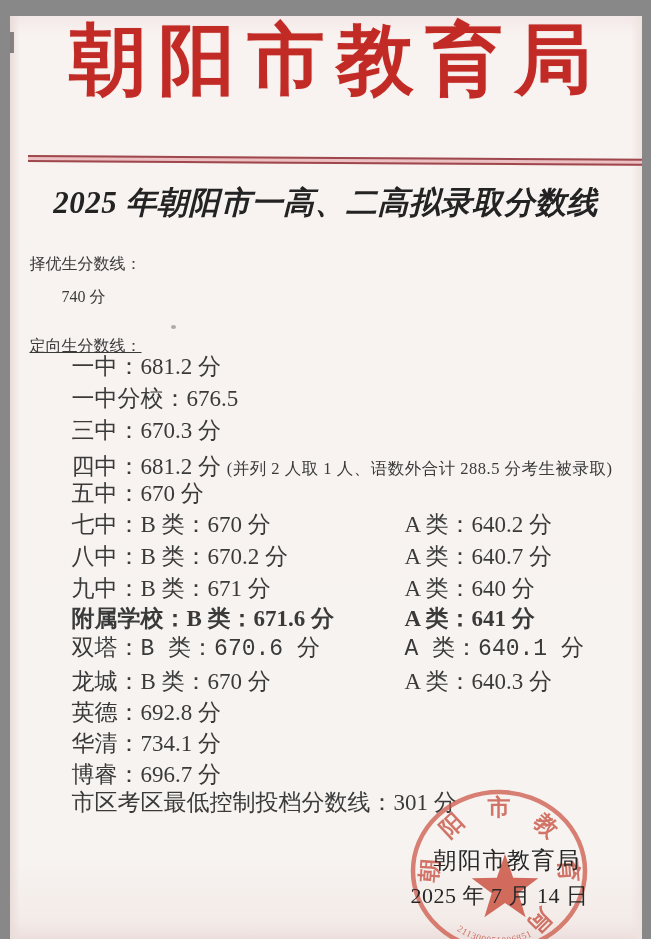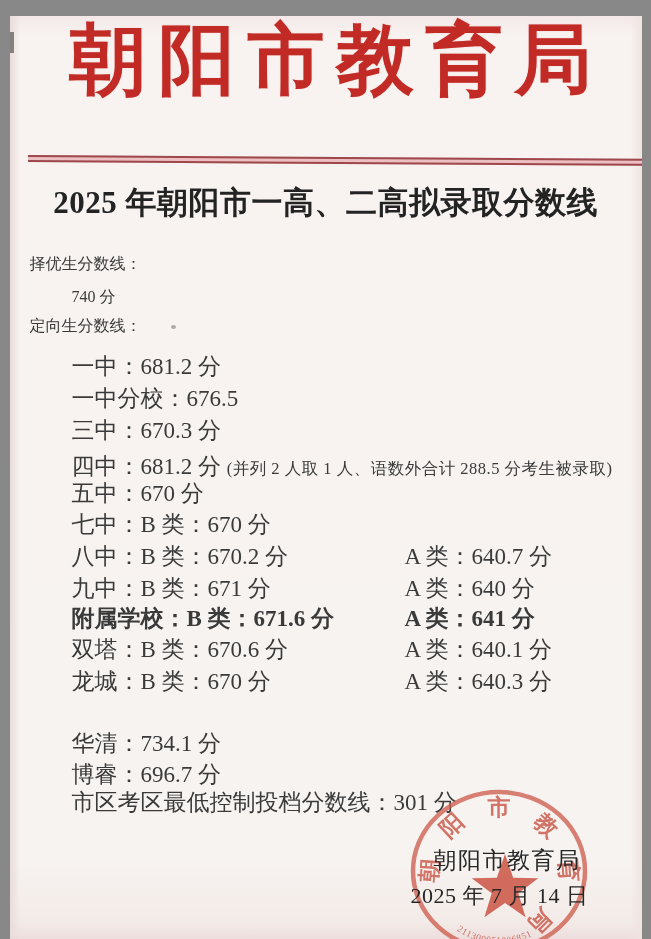--- a/index.html
+++ b/index.html
@@ -34,34 +34,34 @@
   }
   .rule{
     position:absolute;top:139px;left:18px;width:640px;height:3px;
     border-top:2px solid #9e484d;border-bottom:2px solid #9e484d;
     background:#ecc0c2;
     transform:rotate(0.35deg);transform-origin:left center;
   }
   .doc-title{
     position:absolute;top:166px;left:0;width:100%;
     text-align:center;
-    font-size:31px;font-weight:bold;color:#232323;letter-spacing:.5px;
+    font-size:31px;font-weight:bold;color:#232323;letter-spacing:.5px;font-style:italic;
   }
   .bodytext{position:absolute;font-size:16px;color:#3a3a3a;line-height:1;white-space:nowrap;}
   .lvl0{left:20px;}
-  .lvl1{left:62px;}
+  .lvl1{left:52px;}
   .merit-label{top:240px;}
   .merit-value{top:273px;}
-  .directed-label{top:302px;}
+  .directed-label{top:322px;text-decoration:underline;}
   .row{position:absolute;left:62px;right:0;font-size:23px;color:#3a3a3a;line-height:1;white-space:nowrap;}
   .row .colR{position:absolute;left:333px;top:0;}
   .note{font-size:16.5px;letter-spacing:.5px;}
   .r0{top:339px;}  .r1{top:371px;}  .r2{top:403px;}  .r3{top:439px;}
   .r4{top:466px;}  .r5{top:497px;}  .r6{top:529px;}  .r7{top:561px;}
-  .r8{top:591px;font-weight:bold;}  .r9{top:622px;}  .r10{top:654px;} .r11{top:685px;}
+  .r8{top:591px;font-weight:bold;}  .r9{top:622px;font-family:Liberation Mono, monospace;}  .r10{top:654px;} .r11{top:685px;}
   .r12{top:716px;} .r13{top:747px;} .r14{top:775px;}
   .footer-org{
     position:absolute;top:829px;left:424px;z-index:2;
     font-size:23px;color:#262626;letter-spacing:1.5px;white-space:nowrap;
   }
   .footer-date{
     position:absolute;top:865px;left:401px;z-index:2;
     font-size:22px;color:#262626;letter-spacing:.5px;white-space:nowrap;text-align:center;
   }
   .seal{position:absolute;left:398px;top:771px;width:182px;height:168px;z-index:1;opacity:.88;}
@@ -84,27 +84,28 @@
   <div class="bodytext lvl0 merit-label">择优生分数线：</div>
   <div class="bodytext lvl1 merit-value">740 分</div>
   <div class="bodytext lvl0 directed-label">定向生分数线：</div>
 
   <div class="row r0"><span>一中：681.2 分</span></div>
   <div class="row r1"><span>一中分校：676.5</span></div>
   <div class="row r2"><span>三中：670.3 分</span></div>
   <div class="row r3"><span>四中：681.2 分</span> <span class="note">(并列 2 人取 1 人、语数外合计 288.5 分考生被录取)</span></div>
   <div class="row r4"><span>五中：670 分</span></div>
 
-  <div class="row r5"><span>七中：B 类：670 分</span></div>
+  <div class="row r5"><span>七中：B 类：670 分</span><span class="colR">A 类：640.2 分</span></div>
   <div class="row r6"><span>八中：B 类：670.2 分</span><span class="colR">A 类：640.7 分</span></div>
   <div class="row r7"><span>九中：B 类：671 分</span><span class="colR">A 类：640 分</span></div>
   <div class="row r8"><span>附属学校：B 类：671.6 分</span><span class="colR">A 类：641 分</span></div>
   <div class="row r9"><span>双塔：B 类：670.6 分</span><span class="colR">A 类：640.1 分</span></div>
   <div class="row r10"><span>龙城：B 类：670 分</span><span class="colR">A 类：640.3 分</span></div>
 
+  <div class="row r11"><span>英德：692.8 分</span></div>
   <div class="row r12"><span>华清：734.1 分</span></div>
   <div class="row r13"><span>博睿：696.7 分</span></div>
   <div class="row r14"><span>市区考区最低控制投档分数线：301 分</span></div>
 
   <svg class="seal" viewBox="0 0 182 168" xmlns="http://www.w3.org/2000/svg">
     <ellipse cx="91" cy="84" rx="86" ry="79" fill="none" stroke="#cd5848" stroke-width="4.5" opacity="0.85"></ellipse>
     <polygon opacity="0.9" fill="#c84836" points="97,67 105.2,90.7 130.3,91.2 110.3,106.3 117.6,130.3 97,116 76.4,130.3 83.7,106.3 63.7,91.2 88.8,90.7"></polygon>
     <g font-size="23" font-weight="bold" fill="#c75343" opacity="0.9" text-anchor="middle">
       <text transform="translate(29,84) rotate(-86)">朝</text>
       <text transform="translate(49,44) rotate(-43)">阳</text>

